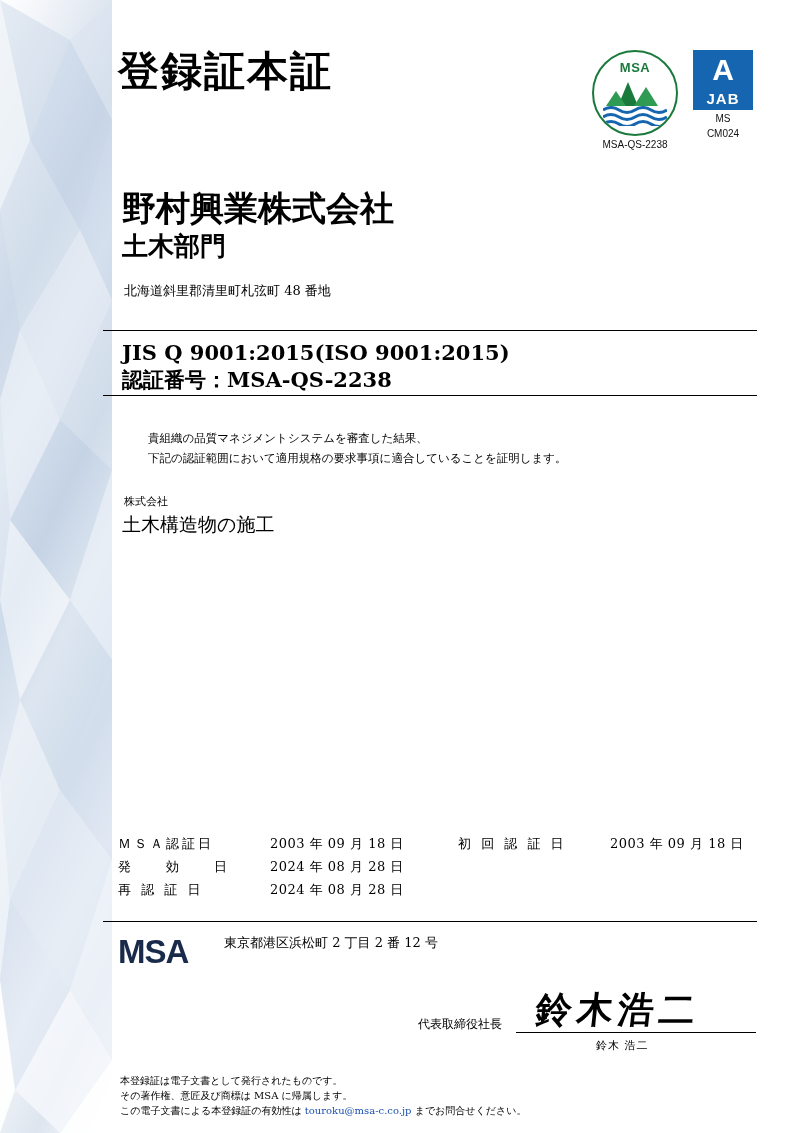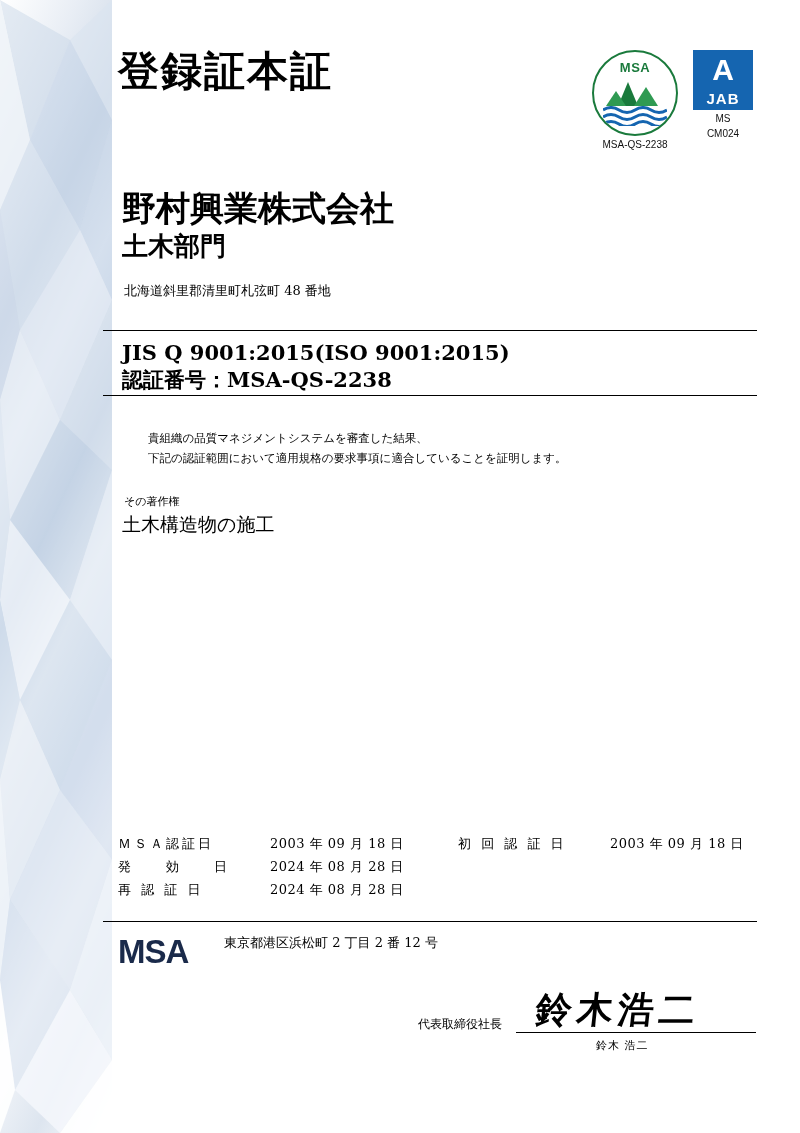--- a/index.html
+++ b/index.html
@@ -374,21 +374,21 @@
   <div class="rule rule-top"></div>
   <div class="std-line1">JIS Q 9001:2015(ISO 9001:2015)</div>
   <div class="std-line2">認証番号：MSA-QS-2238</div>
   <div class="rule rule-bottom"></div>
 
   <div class="statement">
     <div>貴組織の品質マネジメントシステムを審査した結果、</div>
     <div>下記の認証範囲において適用規格の要求事項に適合していることを証明します。</div>
   </div>
 
-  <div class="scope-label">その著作権</div>
+  <div class="scope-label">株式会社</div>
   <div class="scope-value">土木構造物の施工</div>
 
   <div class="dates">
     <div class="date-row">
       <div class="date-col left">
         <span class="date-label">ＭＳＡ認証日</span>
         <span class="date-value">2003 年 09 月 18 日</span>
       </div>
       <div class="date-col">
         <span class="date-label">初 回 認 証 日</span>
@@ -418,14 +418,21 @@
   <div class="msa-wordmark">MSA</div>
   <div class="issuer">
     <div>東京都港区浜松町 2 丁目 2 番 12 号</div>
   </div>
 
   <div class="sign-title">代表取締役社長</div>
   <div class="sign-script">鈴木浩二</div>
   <div class="sign-rule"></div>
   <div class="sign-name">鈴木 浩二</div>
 
+  <div class="notes">
+    <div>本登録証は電子文書として発行されたものです。</div>
+    <div>その著作権、意匠及び商標は MSA に帰属します。</div>
+    <div>
+      <span>この電子文書による本登録証の有効性は </span><span class="email">touroku@msa-c.co.jp</span><span> までお問合せください。</span>
+    </div>
+  </div>
 
 </div>
 
 </body></html>

